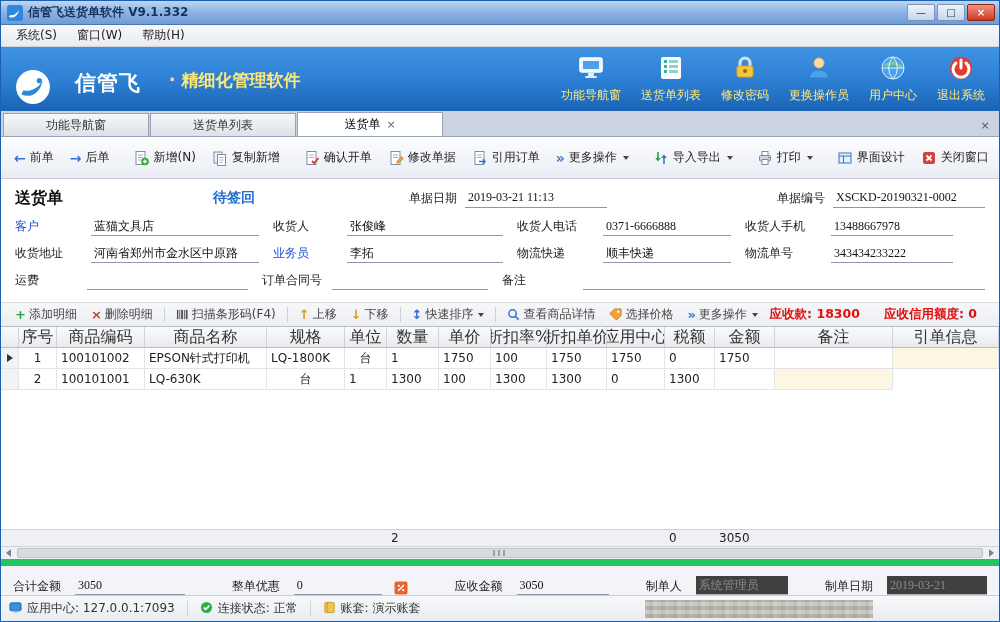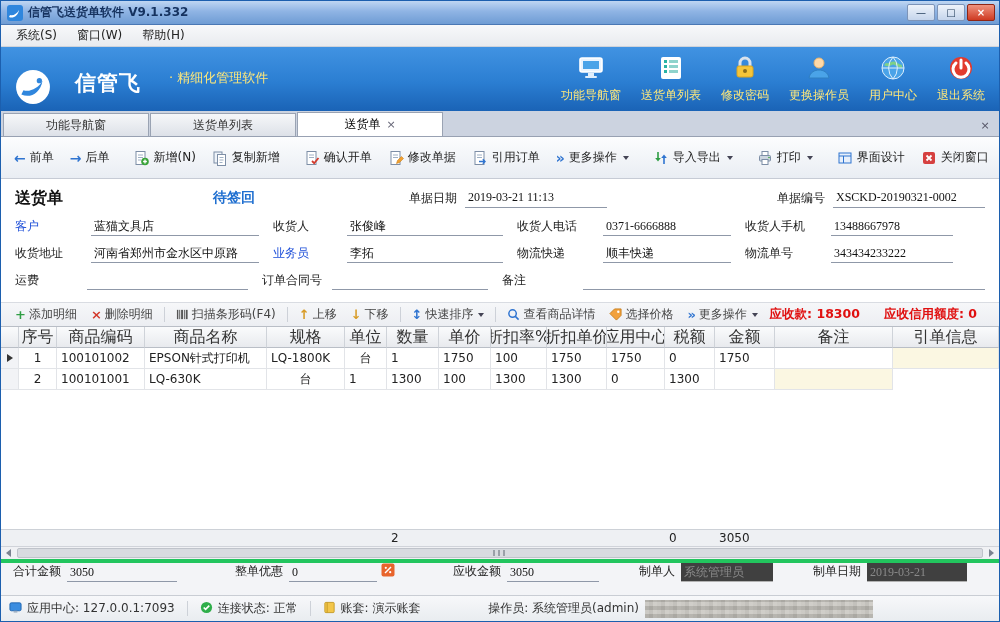--- a/index.html
+++ b/index.html
@@ -21,21 +21,21 @@
   .menubar { height:22px; flex:0 0 22px; display:flex; align-items:center; gap:2px; padding:0 6px;
     background:linear-gradient(#f7f8fa,#e9ebef); border-bottom:1px solid #cfd3da; }
   .menu-item { padding:2px 9px; border-radius:2px; }
 
   
   .banner { height:64px; flex:0 0 64px; display:flex; align-items:center; padding:0 14px;
     background:linear-gradient(180deg,#4193e2 0%,#2b7ed2 55%,#1a63b6 100%); }
   .logo { display:flex; gap:24px;margin-top:16px; }
   .logo svg { width:36px; height:36px; }
   .brand { color:#fff; font-size:21px; font-weight:bold; letter-spacing:1px; }
-  .slogan { color:#ffe87a; font-size:13px; font-weight:normal; margin-left:4px; }
+  .slogan { color:#ffe87a; font-size:17px; font-weight:bold; margin-left:4px; }
   .banner-actions { margin-left:auto; display:flex; gap:20px; }
   .banner-item { display:flex; flex-direction:column; align-items:center; gap:3px; cursor:default; }
   .banner-item svg { width:26px; height:26px; }
   .banner-item .b-label { color:#ffe87a; font-size:12px; white-space:nowrap; }
 
   
   .tabstrip { height:26px; flex:0 0 26px; display:flex; align-items:flex-end; background:#ccd3e0; padding:3px 0 0 2px; border-bottom:1px solid #98a1b2; }
   .tab { width:146px; height:23px; display:flex; align-items:center; justify-content:center; gap:6px;
     background:linear-gradient(#f6f7f9,#dde1e8); border:1px solid #9aa3b3; border-bottom:none; margin-right:1px; font-size:12px; color:#333; }
   .tab.active { background:#fff; height:24px; color:#000; }
@@ -98,21 +98,21 @@
   .hscroll { height:13px; flex:0 0 13px; position:relative; background:#f0f1f4; border-top:1px solid #d0d3d9; }
   .hs-arrow { position:absolute; top:0; width:15px; height:12px; display:flex; align-items:center; justify-content:center; }
   .hs-arrow.left { left:0; } .hs-arrow.right { right:0; }
   .tri-l { width:0;height:0;border-top:4px solid transparent;border-bottom:4px solid transparent;border-right:5px solid #7a8290; }
   .tri-r { width:0;height:0;border-top:4px solid transparent;border-bottom:4px solid transparent;border-left:5px solid #7a8290; }
   .hs-thumb { position:absolute; left:16px; right:16px; top:1px; bottom:1px; background:#d8dbe0; border:1px solid #bfc3ca; border-radius:2px; }
   .hs-grip { position:absolute; left:50%; top:3px; width:14px; height:6px; transform:translateX(-50%);
     background:repeating-linear-gradient(90deg,#9aa0a8 0 2px,transparent 2px 5px); }
 
   
-  .bottomform { height:36px; flex:0 0 36px; display:flex; align-items:flex-start; padding:0 12px; background:#f3f4f7; border-top:4px solid #22c55e; }
+  .bottomform { height:36px; flex:0 0 36px; display:flex; align-items:flex-end; padding:0 12px; background:#f3f4f7; border-top:7px solid #22c55e;gap:8px; }
   .bf-label { white-space:nowrap; margin-right:6px; }
   .bf-gap { width:58px; } .bf-gap-s { width:40px; }
   .disc-ico { margin-left:4px; display:inline-flex; } .disc-ico svg { width:14px; height:14px; }
 
   
   .statusbar { height:26px; flex:0 0 26px; display:flex; align-items:center; padding:0 8px; gap:6px;
     background:linear-gradient(#f7f8fa,#e9ecf0); border-top:1px solid #c9cdd4; font-size:12px; color:#333; }
   .sb-item { display:flex; align-items:center; gap:5px; white-space:nowrap; }
   .sb-item svg { width:13px; height:13px; }
   .sb-sep { width:1px; height:15px; background:#cdd1d8; margin:0 6px; }
@@ -571,19 +571,16 @@
     </span>
     <span class="sb-sep"></span>
     <span class="sb-item">
       <span><svg viewBox="0 0 14 14">
             <rect x="2" y="1.5" width="10" height="11" rx="1" fill="#f3c64a" stroke="#c59a26"></rect>
             <path d="M4.5 1.5v11" stroke="#c59a26"></path>
           </svg></span>
       <span>账套: 演示账套</span>
     </span>
     <span class="spacer"></span>
-    <span class="sb-item">
-      <span>操作员: 系统管理员(admin)</span>
-    </span>
     <span class="mosaic"></span>
   </div>
 
 </div>
 
 </body></html>

